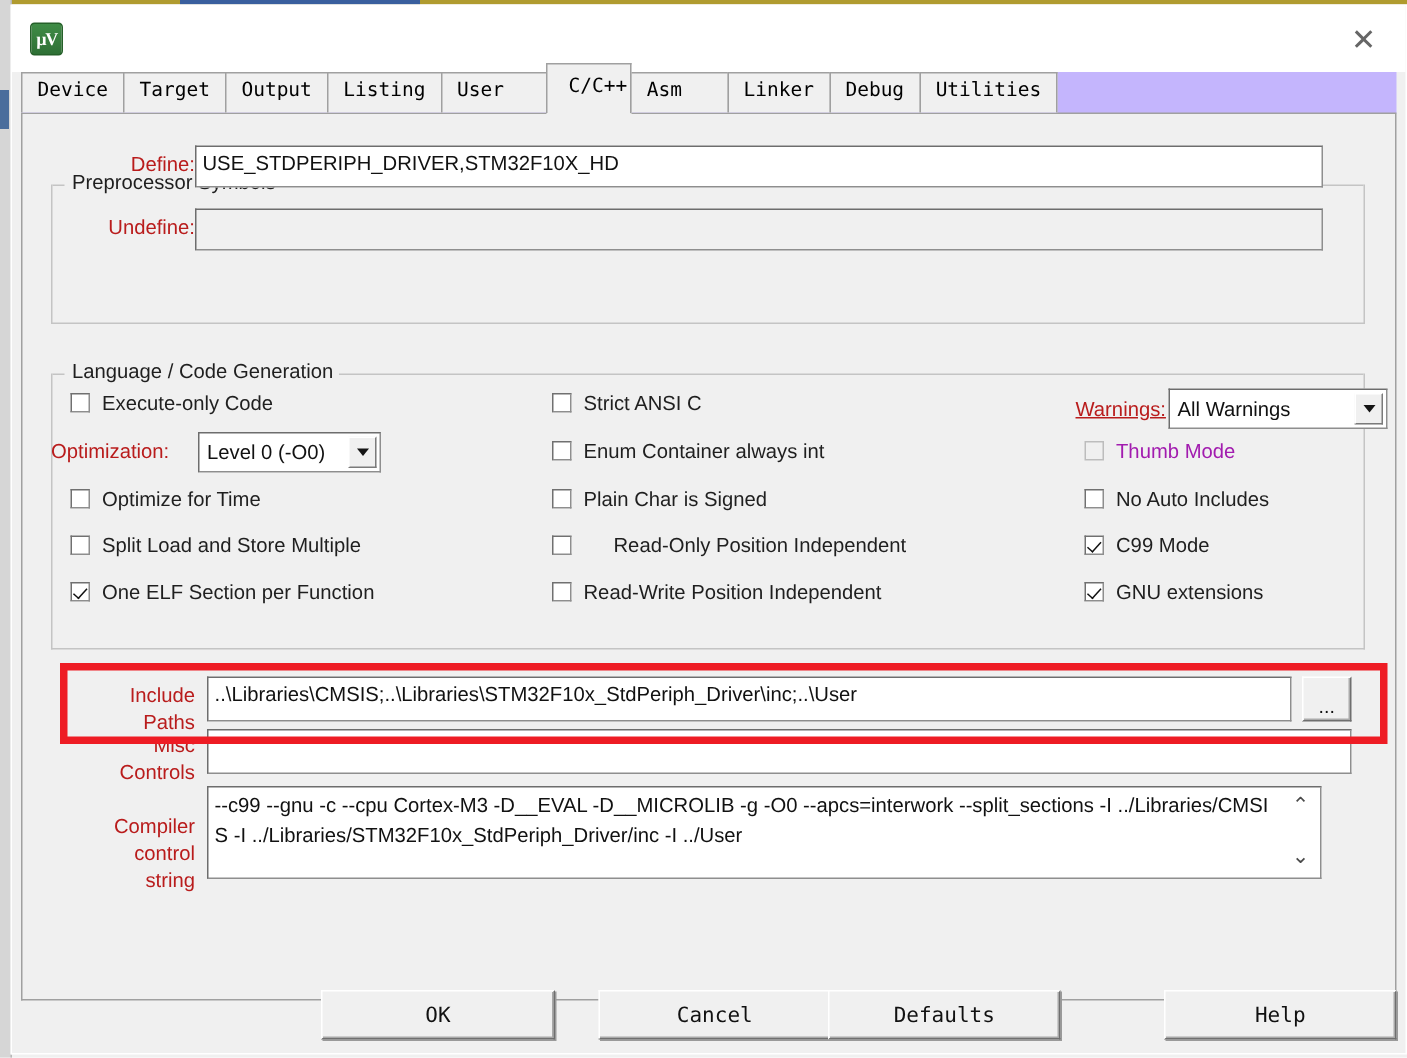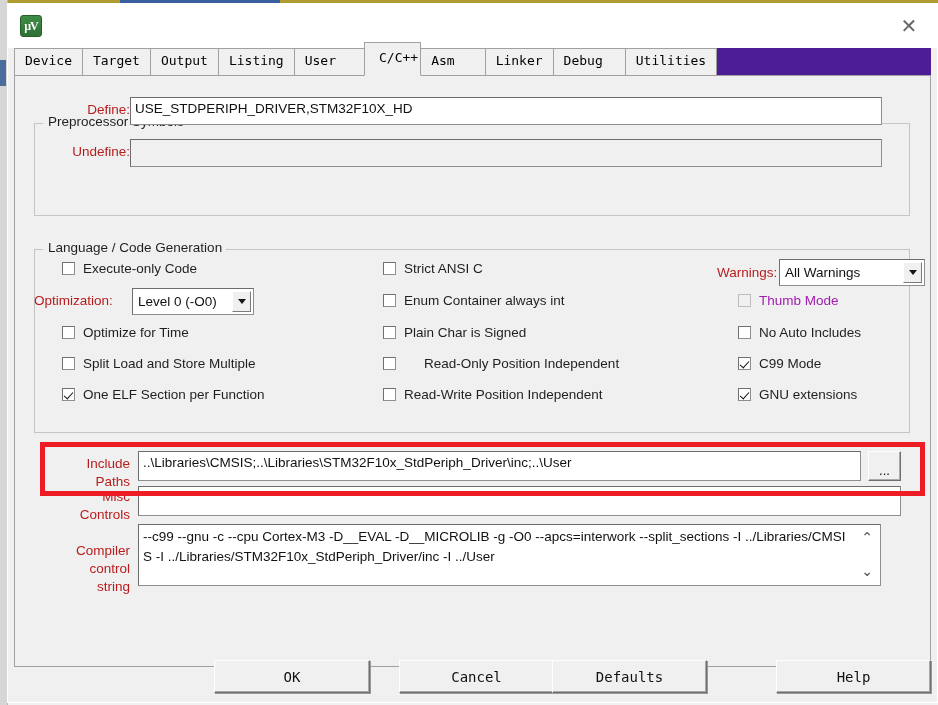--- a/index.html
+++ b/index.html
@@ -114,21 +114,21 @@
   }
 
   
   #tabstrip {
     position: relative;
     height: 27px;
     margin: 0 6px;
     border-bottom: 1px solid #a0a0a0;
     display: flex;
     align-items: flex-end;
-    background: #4c1d95;
+    background: #c4b5fd;
   }
   .tab {
     font-family: "DejaVu Sans Mono", monospace;
     font-size: 13px;
     padding: 3px 10px 4px 10px;
     background: #f0f0f0;
     border: 1px solid #a0a0a0;
     border-bottom: none;
     margin-right: -1px;
     height: 19px;
@@ -223,21 +223,20 @@
   }
   .lbl.right { text-align: right; }
 
   
   .cb {
     position: absolute;
     display: flex;
     align-items: center;
     white-space: nowrap;
     cursor: default;
-    margin-left: 15px;
   }
   .cb .box {
     width: 13px; height: 13px;
     border: 1px solid #8e8e8e;
     border-top-color: #707070;
     border-left-color: #707070;
     background: #ffffff;
     margin-right: 8px;
     position: relative;
     flex: none;
@@ -415,21 +414,21 @@
 
   <div id="tabstrip">
     <div class="tab">Device</div>
     <div class="tab">Target</div>
     <div class="tab">Output</div>
     <div class="tab">Listing</div>
     <div class="tab" style="padding-right:28px;">User</div>
     <div class="tab active" style="padding-left:14px;padding-right:2px;text-align:center;">C/C++</div>
     <div class="tab" style="padding-right:30px;">Asm</div>
     <div class="tab">Linker</div>
-    <div class="tab" style="padding-right:22px;">Debug</div>
+    <div class="tab" style="padding-right:10px;">Debug</div>
     <div class="tab">Utilities</div>
   </div>
 
   <div id="page">
 
     <div class="groupbox" style="left:19px; top:47px; width:874px; height:92px;">
       <div class="gb-line-l"></div>
       <div class="gb-line-r" style="width:744px;"></div>
       <div class="gb-title">Preprocessor Symbols</div>
     </div>
@@ -484,21 +483,21 @@
     </div>
     <div class="cb" style="left:353px; top:280px;gap:20px;">
       <span class="box"></span>
       <span class="cb-label">Read-Only Position Independent</span>
     </div>
     <div class="cb" style="left:353px; top:311px;">
       <span class="box"></span>
       <span class="cb-label">Read-Write Position Independent</span>
     </div>
 
-    <div class="lbl" style="left:702px; top:189px;">Warnings:</div>
+    <div class="lbl" style="left:702px; top:189px;text-decoration:underline;">Warnings:</div>
     <div class="combo" style="left:764px; top:183px; width:146px; height:27px;">
       <span class="val">All Warnings</span>
       <span class="arrow"></span>
     </div>
 
     <div class="cb disabled" style="left:708px; top:217px;">
       <span class="box"></span>
       <span class="cb-label">Thumb Mode</span>
     </div>
     <div class="cb" style="left:708px; top:249px;">

